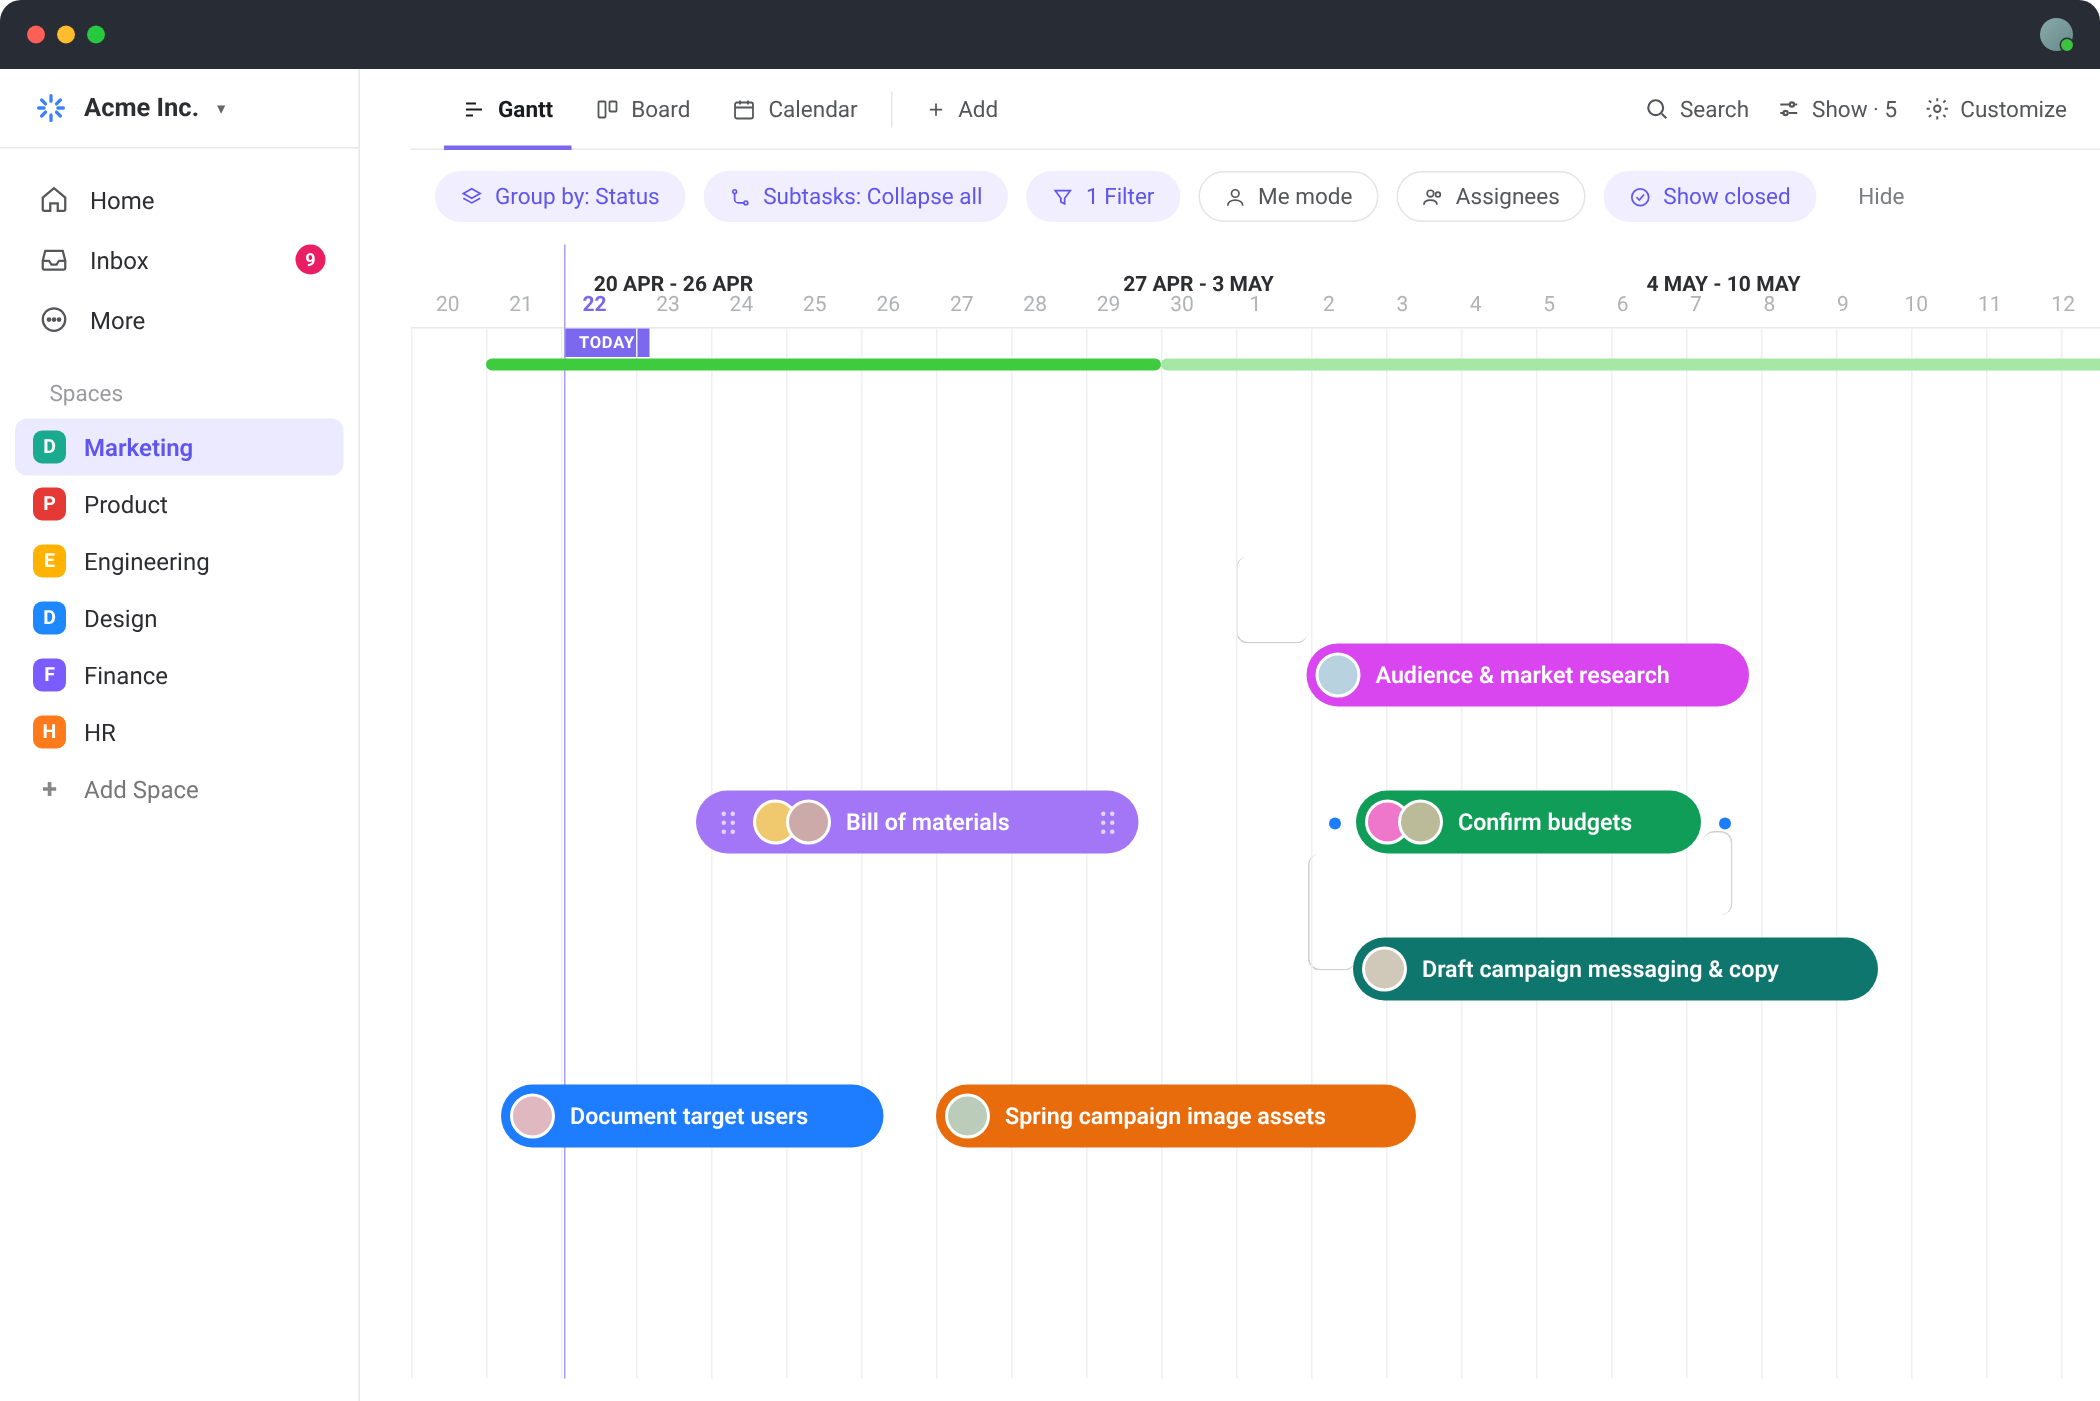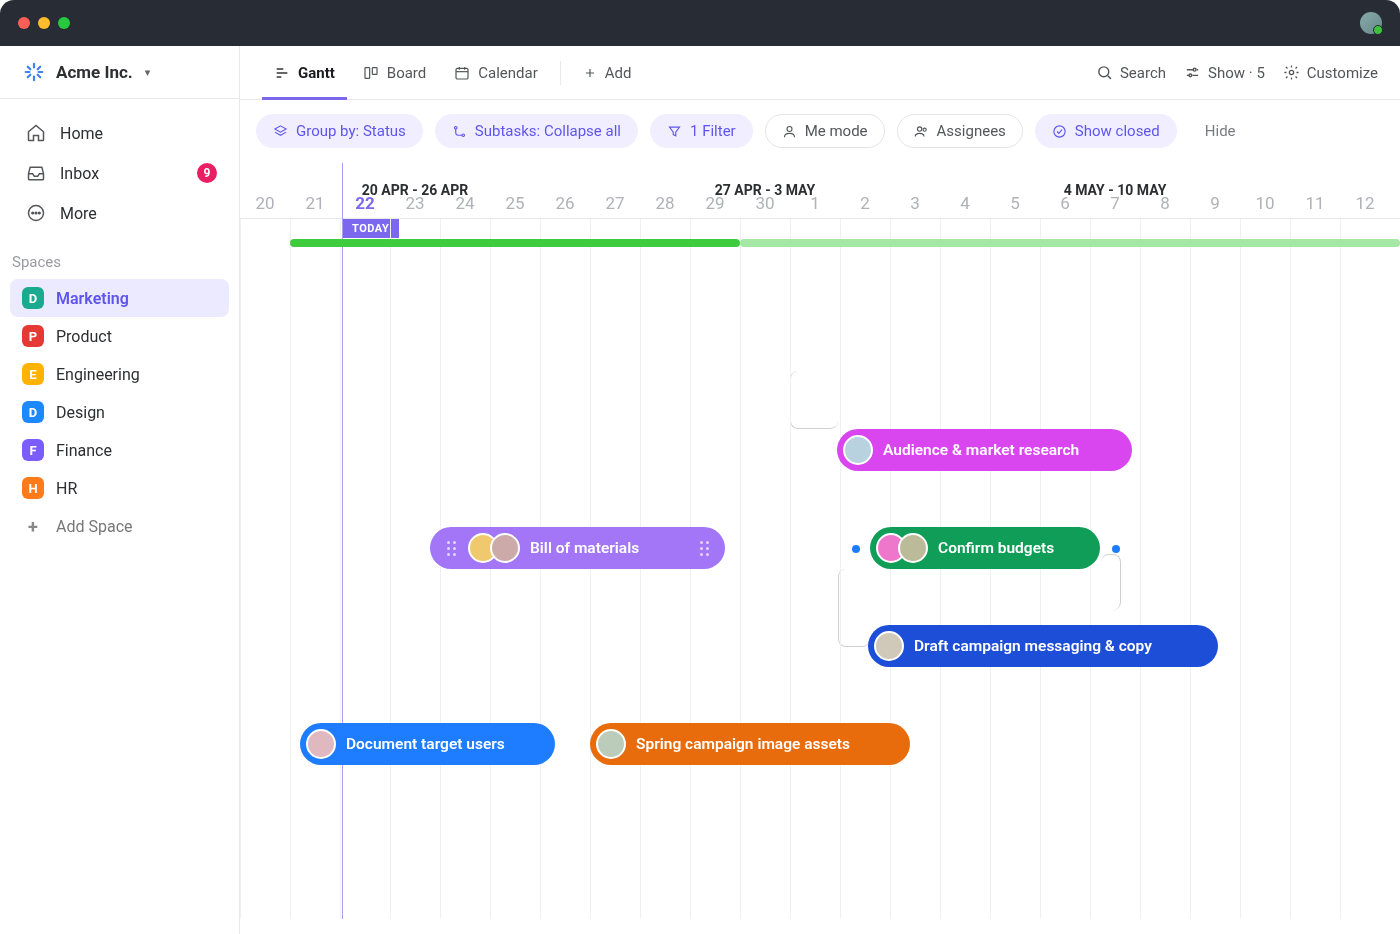--- a/index.html
+++ b/index.html
@@ -4,34 +4,34 @@
 <style>
 * { box-sizing: border-box; margin: 0; padding: 0; font-family: -apple-system, BlinkMacSystemFont, "Segoe UI", Roboto, sans-serif; }
 body { background: #fff; width: 1400px; height: 934px; overflow: hidden; border-radius: 14px; }
 .titlebar { background: #282c34; height: 46px; display: flex; align-items: center; padding: 0 18px; justify-content: space-between; }
 .dots { display: flex; gap: 8px; }
 .dot { width: 12px; height: 12px; border-radius: 50%; }
 .dot.r { background: #ff5f56; } .dot.y { background: #ffbd2e; } .dot.g { background: #27c93f; }
 .tb-avatar { width: 22px; height: 22px; border-radius: 50%; background: linear-gradient(135deg,#8aa,#688); position: relative; }
 .tb-avatar::after { content:''; position:absolute; bottom:-1px; right:-1px; width:8px; height:8px; background:#3cc23c; border-radius:50%; border:1.5px solid #282c34; }
 
-.app { display: flex; height: calc(100% - 46px); }
+.app { display: flex; height: calc(100% - 46px); gap: 34px; }
 
 .sidebar { width: 240px; border-right: 1px solid #e8e8ea; display:flex; flex-direction:column; }
 .workspace { display:flex; align-items:center; gap:10px; padding: 14px 22px; border-bottom:1px solid #e8e8ea; cursor:pointer; }
 .ws-logo { width:24px; height:24px; display:flex; align-items:center; justify-content:center; }
 .ws-name { font-weight:700; font-size:17px; color:#2d2e31; }
 .chev { margin-left:2px; color:#666; font-size:11px; }
 
 .nav { padding: 14px 14px 6px 14px; }
 .nav-item { display:flex; align-items:center; gap:14px; padding:10px 12px; border-radius:8px; cursor:pointer; color:#2d2e31; font-size:16px; position:relative; }
 .nav-item .ico { width:20px; height:20px; display:flex; align-items:center; justify-content:center; color:#54565a; }
 .badge { position:absolute; right:8px; background:#e91e63; color:#fff; font-size:12px; font-weight:700; border-radius:10px; min-width:20px; height:20px; display:flex; align-items:center; justify-content:center; padding:0 6px; }
 
-.spaces-hdr { padding: 14px 12px 4px; color:#9a9ba0; font-size:15px; }
+.spaces-hdr { padding: 14px 33px 4px; color:#9a9ba0; font-size:15px; }
 .space-list { padding: 4px 10px; }
 .space { display:flex; align-items:center; gap:12px; padding:8px 12px; border-radius:8px; cursor:pointer; font-size:16px; color:#2d2e31; }
 .space.active { background:#eceaff; color:#5f55ee; font-weight:600; }
 .space .sq { width:22px; height:22px; border-radius:6px; display:flex; align-items:center; justify-content:center; color:#fff; font-weight:700; font-size:13px; flex-shrink:0; }
 .add-space { color:#777; }
 .add-space .sq { background:transparent; color:#888; font-size:18px; }
 
 .main { flex:1; display:flex; flex-direction:column; overflow:hidden; }
 
 .views { display:flex; align-items:center; padding:0 22px; border-bottom:1px solid #e8e8ea; height:54px; gap:4px; }
@@ -45,21 +45,21 @@
 .filters { display:flex; align-items:center; gap:12px; padding:14px 16px; }
 .chip { display:flex; align-items:center; gap:8px; border-radius:20px; padding:7px 16px; font-size:15px; cursor:pointer; color:#54565a; background:#fff; border:1px solid #e4e4e8; }
 .chip.lav { background:#f1efff; color:#5f55ee; border-color:transparent; }
 .hide-btn { margin-left:6px; color:#7b7c82; cursor:pointer; font-size:15px; padding:6px 10px; }
 
 .timeline { flex:1; position:relative; overflow:hidden; }
 .tl-head { position:relative; border-bottom:1px solid #e8e8ea; }
 .weekrow { display:flex; height:26px; align-items:center; }
 .weekcell { text-align:center; font-weight:700; color:#2d2e31; font-size:14px;margin-top:29px; }
 .dayrow { display:flex; height:30px; align-items:center; }
-.daycell { text-align:center; color:#b0b2b8; font-size:17px; }
+.daycell { text-align:center; color:#b0b2b8; font-size:14px; }
 .daycell.today { color:#7b68ee; font-weight:700; }
 .today-tag { position:absolute; top:0; background:#7b68ee; color:#fff; font-size:11px; font-weight:700; padding:3px 10px; letter-spacing:0.5px; }
 .tl-body { position:relative; flex:1; }
 .gcol { position:absolute; top:0; bottom:0; border-left:1px solid #f0f0f2; }
 .today-line { position:absolute; top:0; bottom:0; width:1px; background:#a89ff2; z-index:0; }
 
 .progress { position:absolute; height:8px; border-radius:4px; z-index:1; }
 
 .task { position:absolute; height:42px; border-radius:21px; display:flex; align-items:center; padding:0 18px 0 6px; color:#fff; font-weight:600; font-size:15.5px; gap:10px; z-index:2; cursor:pointer; }
 .task.edit { padding:0 14px; }
@@ -399,21 +399,21 @@
               <div class="av" style="background:#e7c"></div>
               <div class="av" style="background:#bb9"></div>
             </div>
           <span>Confirm budgets</span>
         </div>
         <div class="milestone" style="left:872px; top:326px;"></div>
 
         <div class="connector" style="left:598px; top:350px; width:32px; height:78px; border-top:none; border-right:none;"></div>
         <div class="connector" style="left:861px; top:335px; width:20px; height:56px; border-left:none; border-bottom:none;"></div>
 
-        <div class="task" style="left:628px; width:350px; top:406px; background:#1d4ed8;">
+        <div class="task" style="left:628px; width:350px; top:406px; background:#0f766e;">
           <div class="avatars">
               <div class="av" style="background:#d0c8b8"></div>
             </div>
           <span>Draft campaign messaging &amp; copy</span>
         </div>
 
         <div class="task" style="left:60px; width:255px; top:504px; background:#1e7cff;">
           <div class="avatars">
               <div class="av" style="background:#e0b8c0"></div>
             </div>

